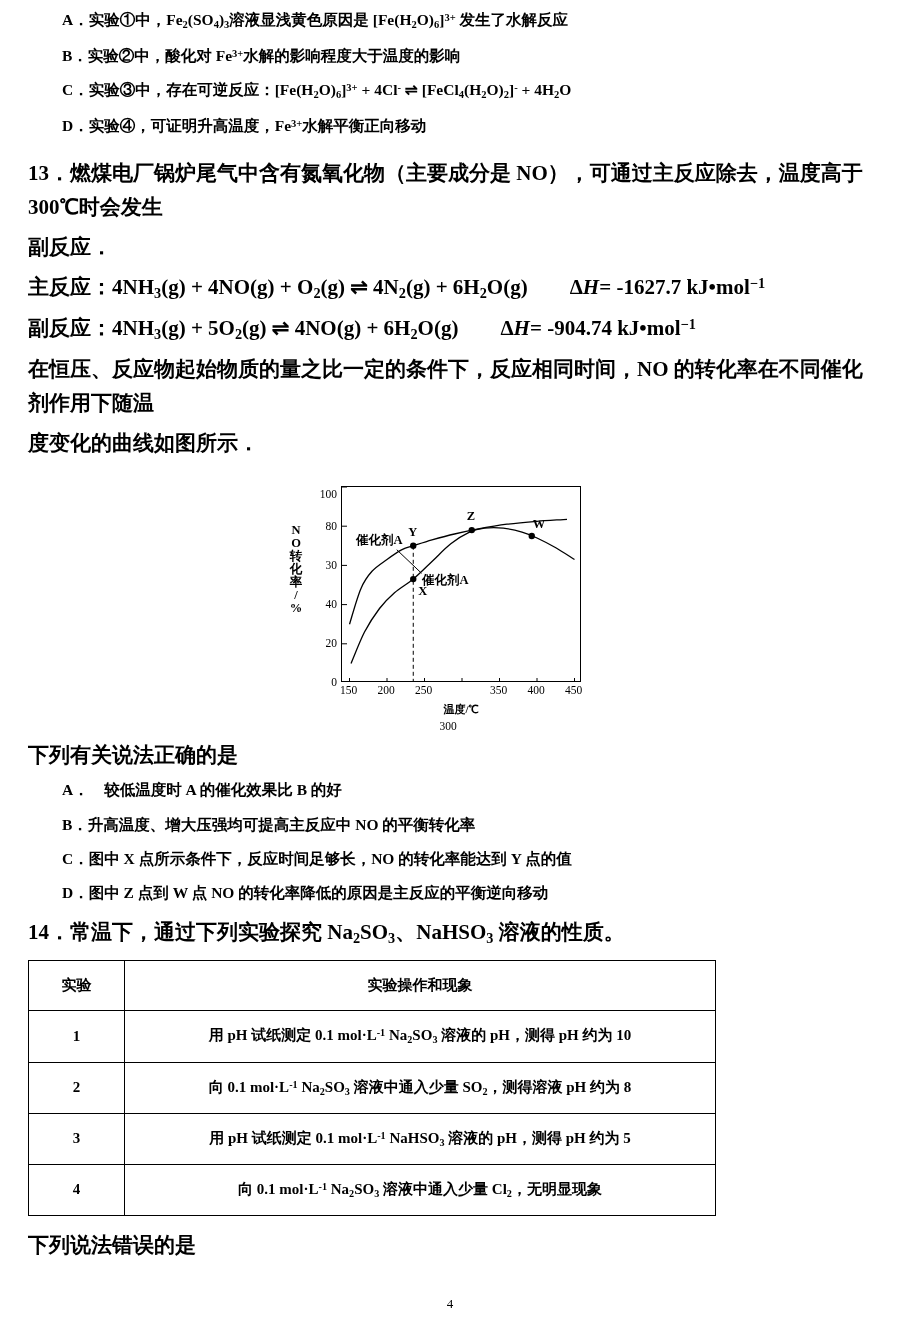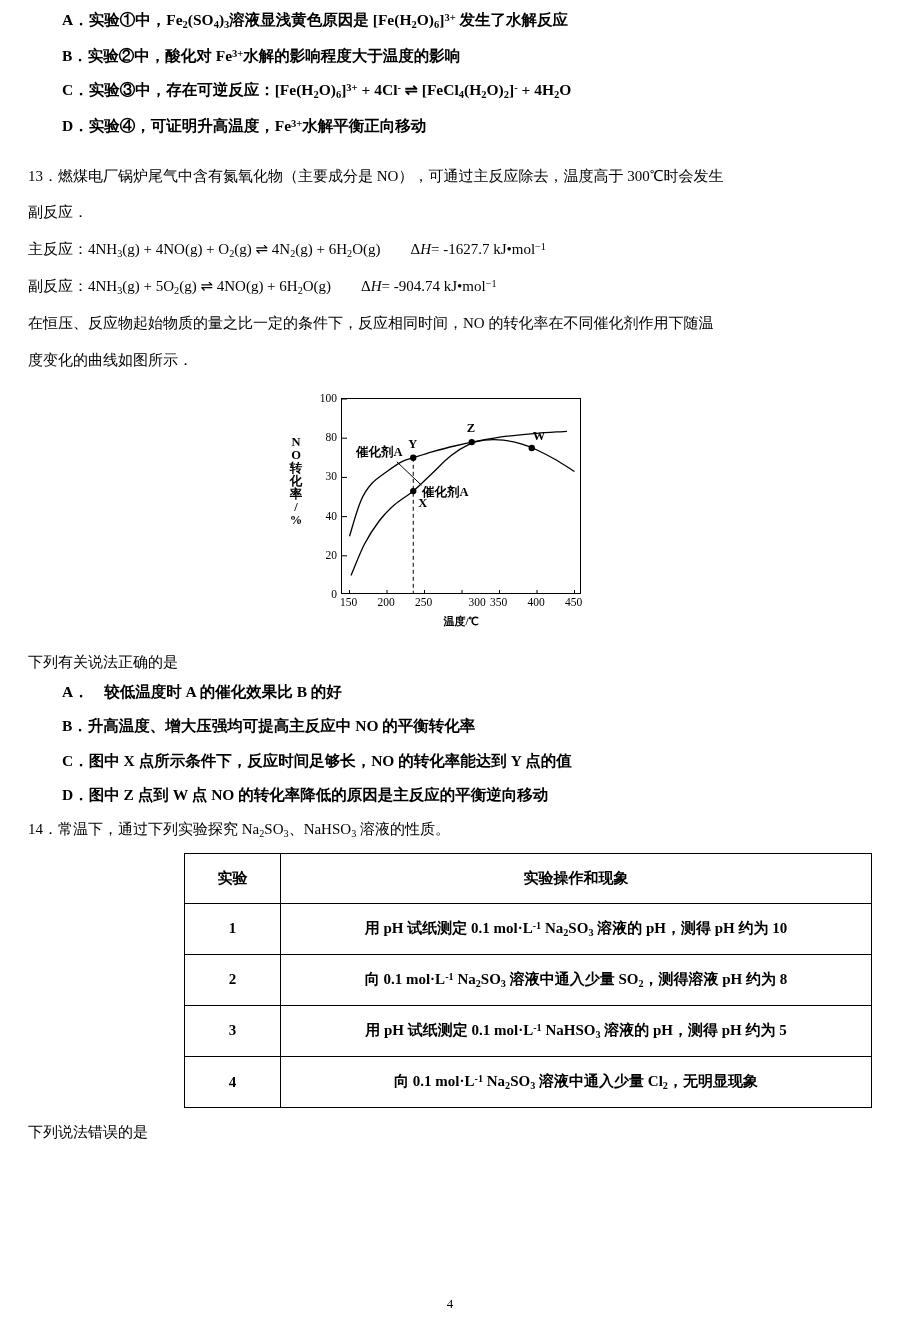--- a/index.html
+++ b/index.html
@@ -29,24 +29,24 @@
     width: 844px;
   }
   .opt {
     margin: 0 0 11px 0;
     padding-left: 34px;
     font-size: 15.5px;
     font-weight: bold;
     line-height: 1.5;
   }
   .q-line {
-    font-size: 15px;
-    font-weight: normal;
+    font-size: 21px;
+    font-weight: bold;
     line-height: 1.62;
-    margin: 12px 0 6px 0;
+    margin: 4px 0 6px 0;
   }
   sub { font-size: 0.68em; vertical-align: -0.28em; }
   sup { font-size: 0.68em; vertical-align: 0.42em; }
   .gap-sm { height: 4px; }
 
   
   .chart-wrap {
     margin: 14px 0 12px 0;
     display: flex;
     justify-content: center;
@@ -112,21 +112,21 @@
     position: absolute;
     font-size: 12.5px;
     font-weight: bold;
     white-space: nowrap;
   }
 
   
   .tbl-wrap {
     margin: 10px 0 0 0;
     display: flex;
-    justify-content: flex-end;
+    justify-content: flex-start;
   }
   table.exp {
     border-collapse: collapse;
     width: 688px;
     table-layout: fixed;
   }
   table.exp th, table.exp td {
     border: 1.3px solid #000;
     font-size: 15px;
     font-weight: bold;
@@ -177,21 +177,21 @@
               <span>率</span>
               <span>/</span>
               <span>%</span>
           </div>
           <div class="ytick-holder" id="yticks">
               <div class="ytick" style="top: 196px;">0</div>
               <div class="ytick" style="top: 156.8px;">20</div>
               <div class="ytick" style="top: 117.6px;">40</div>
               <div class="ytick" style="top: 78.4px;">30</div>
               <div class="ytick" style="top: 39.2px;">80</div>
-              <div class="ytick" style="top: 0px;">100</div>
+              <div class="ytick" style="top: 8px;">100</div>
             </div>
           <div class="plot-box" id="plotbox">
             <svg id="chart-svg" width="240" height="196" viewBox="0 0 240 196">
                 <line x1="0" x2="5" y1="196" y2="196" stroke="#000" stroke-width="1"></line>
                 <line x1="0" x2="5" y1="156.8" y2="156.8" stroke="#000" stroke-width="1"></line>
                 <line x1="0" x2="5" y1="117.6" y2="117.6" stroke="#000" stroke-width="1"></line>
                 <line x1="0" x2="5" y1="78.4" y2="78.4" stroke="#000" stroke-width="1"></line>
                 <line x1="0" x2="5" y1="39.19999999999999" y2="39.19999999999999" stroke="#000" stroke-width="1"></line>
                 <line x1="0" x2="5" y1="0" y2="0" stroke="#000" stroke-width="1"></line>
                 <line y1="196" y2="191" x1="7.5" x2="7.5" stroke="#000" stroke-width="1"></line>
@@ -208,21 +208,21 @@
                 <circle cx="71.25" cy="58.80000000000001" r="3.2" fill="#000"></circle>
                 <circle cx="129.75" cy="43.120000000000005" r="3.2" fill="#000"></circle>
                 <circle cx="189.75" cy="49" r="3.2" fill="#000"></circle>
                 <line x1="79.5" y1="86.24" x2="54.75" y2="62.72" stroke="#000" stroke-width="1"></line>
               </svg>
           </div>
           <div class="xtick-holder" id="xticks">
               <div class="xtick" style="left: 7.5px;">150</div>
               <div class="xtick" style="left: 45px;">200</div>
               <div class="xtick" style="left: 82.5px;">250</div>
-              <div class="xtick" style="left: 136px;">300</div>
+              <div class="xtick" style="left: 107px; margin-top: 36px;">300</div>
               <div class="xtick" style="left: 157.5px;">350</div>
               <div class="xtick" style="left: 195px;">400</div>
               <div class="xtick" style="left: 232.5px; text-align: right;">450</div>
             </div>
           <div class="x-label">温度/℃</div>
           <div id="chart-annotations">
               <div class="pt-label" style="left: 133.25px; top: 110.12px;">X</div>
               <div class="pt-label" style="left: 123.25px; top: 50.8px;">Y</div>
               <div class="pt-label" style="left: 181.75px; top: 35.12px;">Z</div>
               <div class="pt-label" style="left: 247.75px; top: 43px;">W</div>

